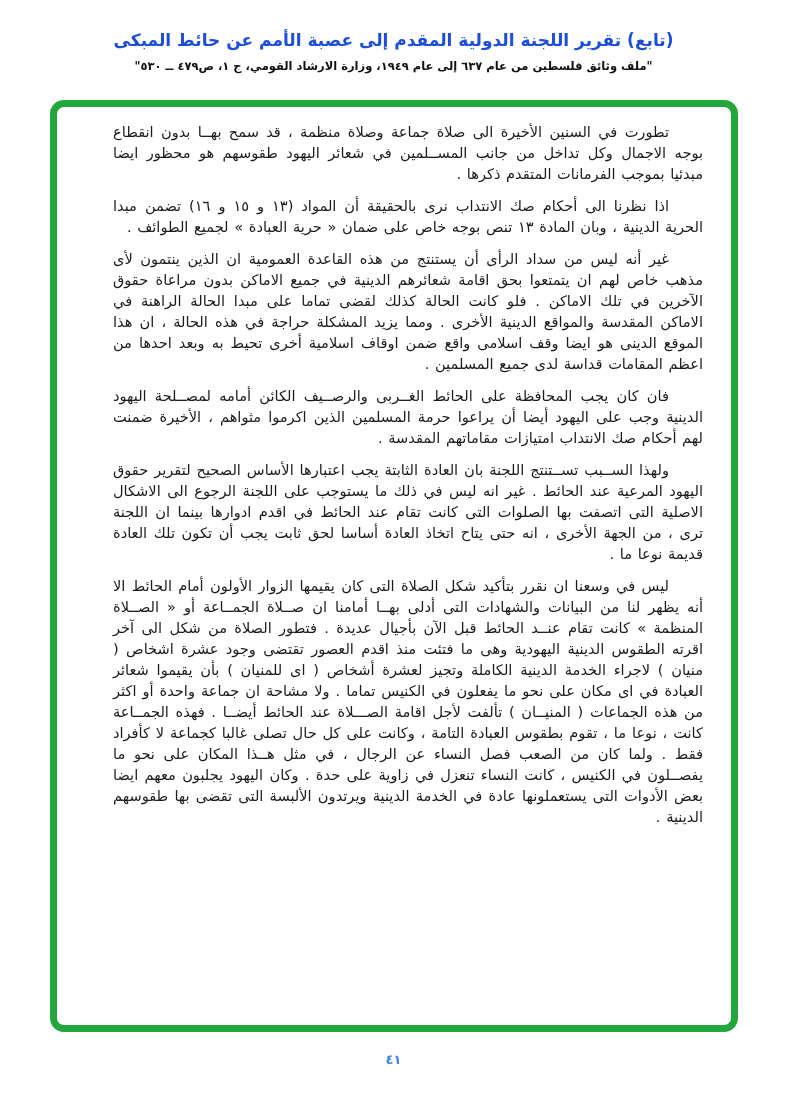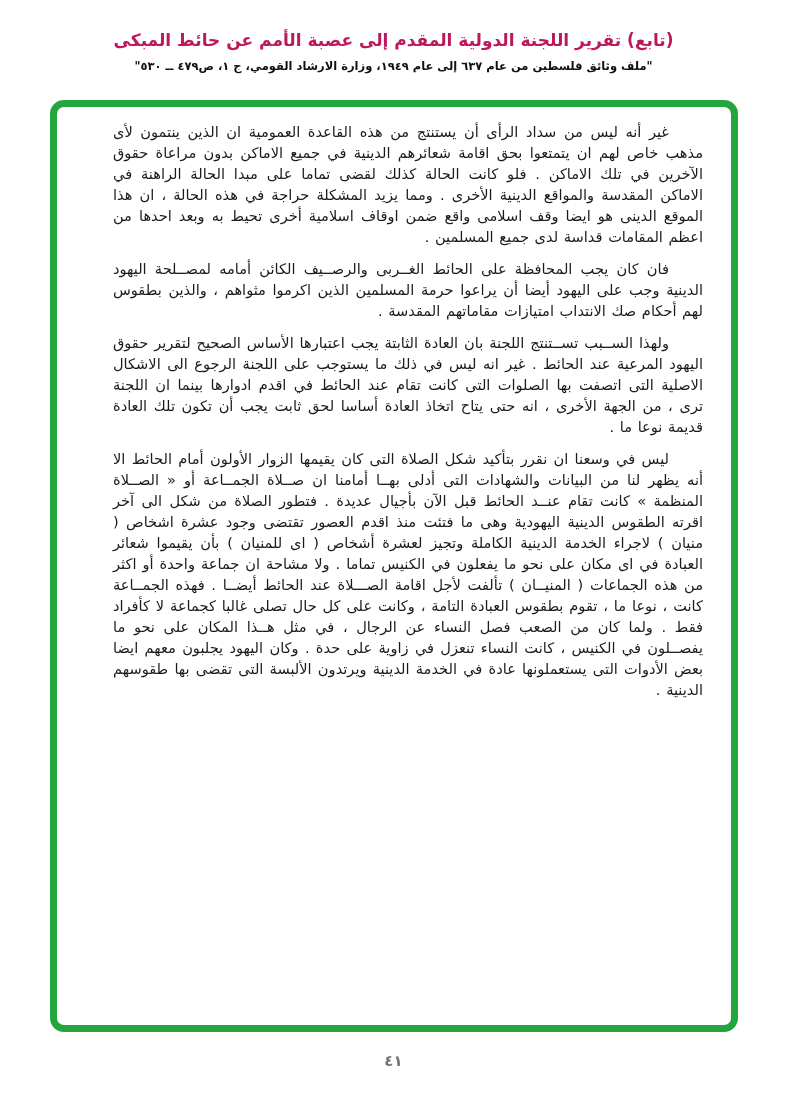--- a/index.html
+++ b/index.html
@@ -20,21 +20,21 @@
     top: 30px;
     left: 0;
     width: 787px;
     text-align: center;
     direction: rtl;
   }
   .header-title {
     font-size: 17px;
     font-weight: bold;
     letter-spacing: 0.2px;
-    color: #be185d;
+    color: #1d4ed8;
   }
   .header-source {
     margin-top: 9px;
     font-size: 11.5px;
     font-weight: bold;
     color: #111111;
   }
   .frame {
     position: absolute;
     left: 50px;
@@ -61,36 +61,38 @@
   }
   .text-area p:last-child {
     margin-bottom: 0;
   }
   .page-number {
     position: absolute;
     top: 1052px;
     left: 0;
     width: 787px;
     text-align: center;
-    font-size: 15px;
+    font-size: 13px;
     font-weight: bold;
     letter-spacing: 4px;
-    color: #737373;
+    color: #3b82f6;
   }
 </style>
 </head>
 <body>
 
 <div class="header">
   <div class="header-title">(تابع) تقرير اللجنة الدولية المقدم إلى عصبة الأمم عن حائط المبكى</div>
   <div class="header-source">"ملف وثائق فلسطين من عام ٦٣٧ إلى عام ١٩٤٩، وزارة الارشاد القومي، ج ١، ص٤٧٩ ــ ٥٣٠"</div>
 </div>
 
 <div class="frame">
   <div class="text-area">
+    <p>تطورت في السنين الأخيرة الى صلاة جماعة وصلاة منظمة ، قد سمح بهــا بدون انقطاع بوجه الاجمال وكل تداخل من جانب المســلمين في شعائر اليهود طقوسهم هو محظور ايضا مبدئيا بموجب الفرمانات المتقدم ذكرها .</p>
+    <p>اذا نظرنا الى أحكام صك الانتداب نرى بالحقيقة أن المواد (١٣ و ١٥ و ١٦) تضمن مبدا الحرية الدينية ، وبان المادة ١٣ تنص بوجه خاص على ضمان « حرية العبادة » لجميع الطوائف .</p>
     <p>غير أنه ليس من سداد الرأى أن يستنتج من هذه القاعدة العمومية ان الذين ينتمون لأى مذهب خاص لهم ان يتمتعوا بحق اقامة شعائرهم الدينية في جميع الاماكن بدون مراعاة حقوق الآخرين في تلك الاماكن . فلو كانت الحالة كذلك لقضى تماما على مبدا الحالة الراهنة في الاماكن المقدسة والمواقع الدينية الأخرى . ومما يزيد المشكلة حراجة في هذه الحالة ، ان هذا الموقع الدينى هو ايضا وقف اسلامى واقع ضمن اوقاف اسلامية أخرى تحيط به وبعد احدها من اعظم المقامات قداسة لدى جميع المسلمين .</p>
-    <p>فان كان يجب المحافظة على الحائط الغــربى والرصــيف الكائن أمامه لمصــلحة اليهود الدينية وجب على اليهود أيضا أن يراعوا حرمة المسلمين الذين اكرموا مثواهم ، والذين بطقوس لهم أحكام صك الانتداب امتيازات مقاماتهم المقدسة .</p>
+    <p>فان كان يجب المحافظة على الحائط الغــربى والرصــيف الكائن أمامه لمصــلحة اليهود الدينية وجب على اليهود أيضا أن يراعوا حرمة المسلمين الذين اكرموا مثواهم ، الأخيرة ضمنت لهم أحكام صك الانتداب امتيازات مقاماتهم المقدسة .</p>
     <p>ولهذا الســبب تســتنتج اللجنة بان العادة الثابتة يجب اعتبارها الأساس الصحيح لتقرير حقوق اليهود المرعية عند الحائط . غير انه ليس في ذلك ما يستوجب على اللجنة الرجوع الى الاشكال الاصلية التى اتصفت بها الصلوات التى كانت تقام عند الحائط في اقدم ادوارها بينما ان اللجنة ترى ، من الجهة الأخرى ، انه حتى يتاح اتخاذ العادة أساسا لحق ثابت يجب أن تكون تلك العادة قديمة نوعا ما .</p>
     <p>ليس في وسعنا ان نقرر بتأكيد شكل الصلاة التى كان يقيمها الزوار الأولون أمام الحائط الا أنه يظهر لنا من البيانات والشهادات التى أدلى بهــا أمامنا ان صــلاة الجمــاعة أو « الصــلاة المنظمة » كانت تقام عنــد الحائط قبل الآن بأجيال عديدة . فتطور الصلاة من شكل الى آخر اقرته الطقوس الدينية اليهودية وهى ما فتئت منذ اقدم العصور تقتضى وجود عشرة اشخاص ( منيان ) لاجراء الخدمة الدينية الكاملة وتجيز لعشرة أشخاص ( اى للمنيان ) بأن يقيموا شعائر العبادة في اى مكان على نحو ما يفعلون في الكنيس تماما . ولا مشاحة ان جماعة واحدة أو اكثر من هذه الجماعات ( المنيــان ) تألفت لأجل اقامة الصـــلاة عند الحائط أيضــا . فهذه الجمــاعة كانت ، نوعا ما ، تقوم بطقوس العبادة التامة ، وكانت على كل حال تصلى غالبا كجماعة لا كأفراد فقط . ولما كان من الصعب فصل النساء عن الرجال ، في مثل هــذا المكان على نحو ما يفصــلون في الكنيس ، كانت النساء تنعزل في زاوية على حدة . وكان اليهود يجلبون معهم ايضا بعض الأدوات التى يستعملونها عادة في الخدمة الدينية ويرتدون الألبسة التى تقضى بها طقوسهم الدينية .</p>
   </div>
 </div>
 
 <div class="page-number">٤١</div>
 
 </body></html>

